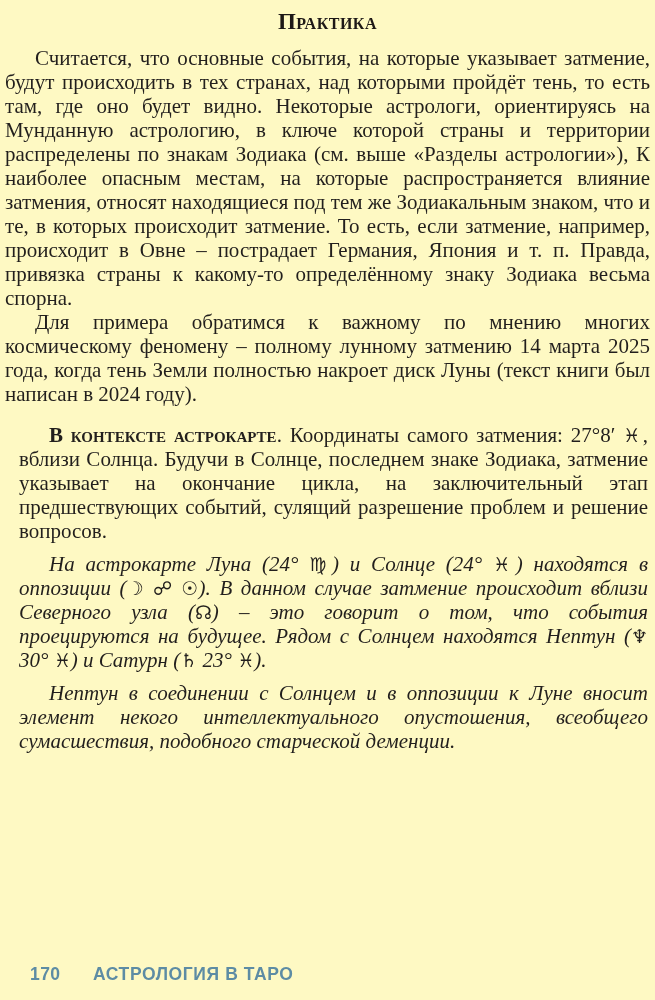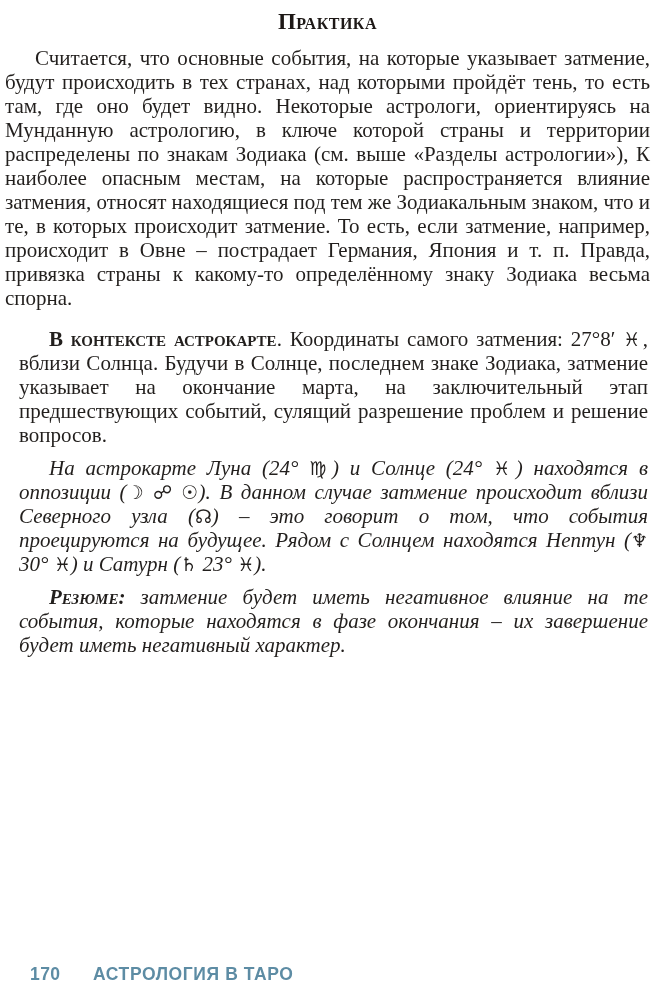--- a/index.html
+++ b/index.html
@@ -1,20 +1,20 @@
 <!DOCTYPE html>
 <html lang="ru"><head>
 <meta charset="utf-8">
 <style>
   html,body{margin:0;padding:0;background:#e8e8e8;}
   .page{
     position:relative;
     width:655px;height:1000px;
     margin:0 auto;
-    background:#ffffff;
+    background:#fef9c3;
     box-sizing:border-box;
     padding:8px 5px 0 5px;
     font-family:"Liberation Serif", serif;
     font-size:21px;
     line-height:24px;
     color:#221f1d;
     overflow:hidden;
     display:flex;
     flex-direction:column;
   }
@@ -64,30 +64,31 @@
 </head>
 <body>
 
 <div class="page" style="color: rgb(34, 31, 29);">
 
   <div class="title">Практика</div>
 
   <p><span>Считается, что основные события, на которые указывает затмение, будут происходить в тех странах, над которыми пройдёт тень, то есть там, где оно будет видно. Некоторые астрологи, ориентируясь на Мунданную астрологию, в ключе которой страны и территории распределены по знакам Зодиака (см. выше «Разделы астрологии»), К наиболее опасным местам, на которые распространяется влияние затмения, относят находящиеся под тем же Зодиакальным знаком, что и те, в которых происходит затмение. То есть, если затмение, например, происходит в </span><span class="i">Овне</span><span> – пострадает Германия, Япония и т. п. Правда, привязка страны к какому-то определённому знаку Зодиака весьма спорна.</span></p>
 
 
+  <p><span>Для примера обратимся к важному по мнению многих космическому феномену – полному лунному затмению 14 марта 2025 года, когда тень Земли полностью накроет диск Луны (текст книги был написан в 2024 году).</span></p>
 
   <section class="inset">
 
-    <p><span class="lead">В контексте астрокарте</span><span>. Координаты самого затмения: 27°8′ </span><span class="sym">♓</span><span>, вблизи Солнца. Будучи в </span><span class="i">Солнце</span><span>, последнем знаке Зодиака, затмение указывает на окончание марта, на заключительный этап предшествующих событий, сулящий разрешение проблем и решение вопросов.</span></p>
+    <p><span class="lead">В контексте астрокарте</span><span>. Координаты самого затмения: 27°8′ </span><span class="sym">♓</span><span>, вблизи Солнца. Будучи в </span><span class="i">Солнце</span><span>, последнем знаке Зодиака, затмение указывает на окончание цикла, на заключительный этап предшествующих событий, сулящий разрешение проблем и решение вопросов.</span></p>
 
     <p class="gap"><span>На астрокарте Луна (24° </span><span class="sym">♍</span><span>) и Солнце (24° </span><span class="sym">♓</span><span>) находятся в оппозиции (</span><span class="sym">☽ ☍ ☉</span><span>). В данном случае затмение происходит вблизи Северного узла (</span><span class="sym">☊</span><span>) – это говорит о том, что события проецируются на будущее. Рядом с Солнцем находятся Нептун (</span><span class="sym">♆</span><span> 30° </span><span class="sym">♓</span><span>) и Сатурн (</span><span class="sym">♄</span><span> 23° </span><span class="sym">♓</span><span>).</span></p>
 
+    <p class="gap"><span>Нептун в соединении с Солнцем и в оппозиции к Луне вносит элемент некого интеллектуального опустошения, всеобщего сумасшествия, подобного старческой деменции.</span></p>
 
 
-    <p class="gap"><span class="lead">Резюме:</span><span> затмение будет иметь негативное влияние на те события, которые находятся в фазе окончания – их завершение будет иметь негативный характер.</span></p>
 
   </section>
 
   <div class="footer" style="color: rgb(93, 140, 164);">
     <span class="num">170</span>
     <span class="book">АСТРОЛОГИЯ В ТАРО</span>
   </div>
 
 </div>
 

